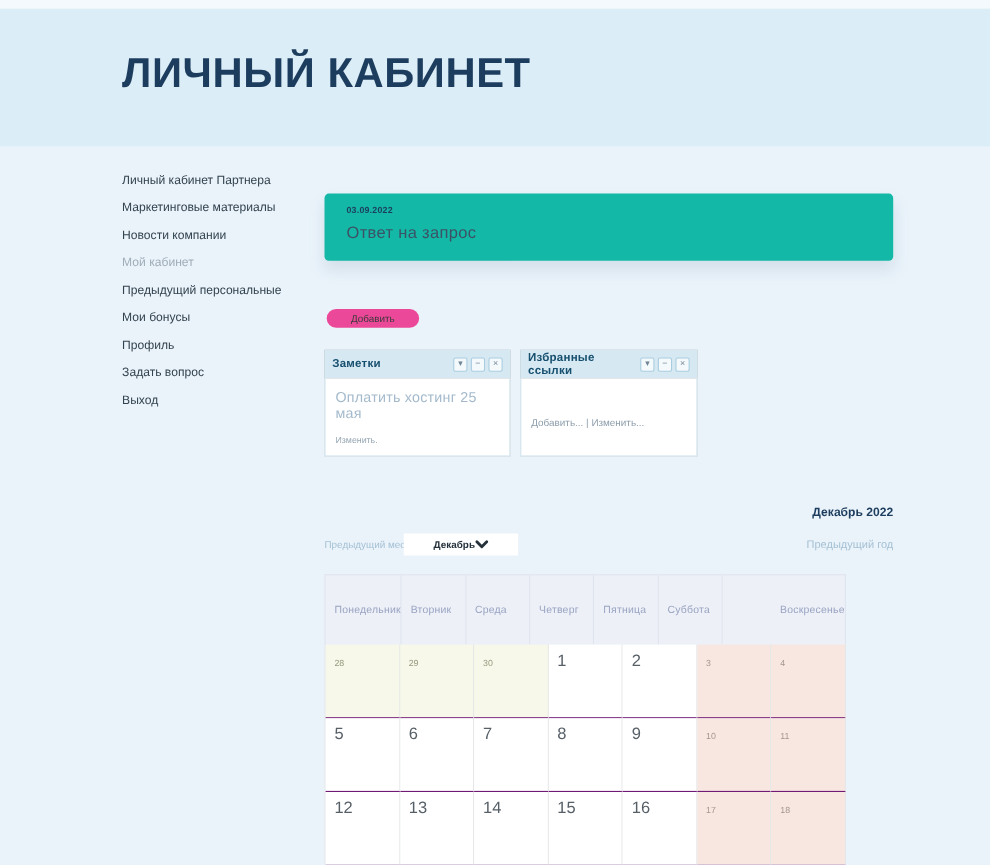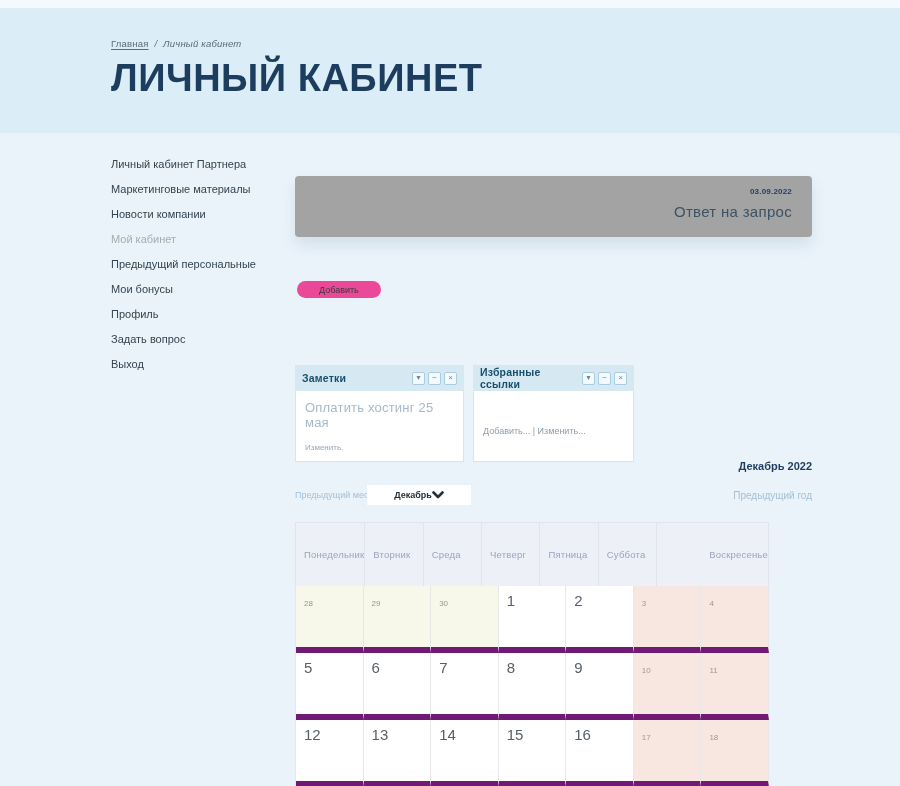--- a/index.html
+++ b/index.html
@@ -25,38 +25,38 @@
   .sidebar { position:absolute; left:111px; top:152px; width:175px; }
   .side-item { font-size:11px; color:#33434f; margin-bottom:14px; line-height:11px; cursor:pointer; }
   .side-item { margin-bottom:0; height:25px; display:flex; align-items:center; }
   .side-item.muted { color:#9fadb8; }
 
   
   .content { position:absolute; left:295px; top:0; width:517px; height:786px; }
 
   .message-card {
     position:absolute; top:176px; left:0; width:517px; height:61px;
-    background:#a3a3a3; border-radius:4px;
+    background:#14b8a6; border-radius:4px;
     box-shadow:0 8px 14px rgba(110,140,165,0.18);
-    padding:11px 20px; cursor:pointer;text-align:right;
+    padding:11px 20px; cursor:pointer;
   }
   .msg-date { font-size:8px; font-weight:700; color:#1d3d5f; letter-spacing:0.2px; }
   .msg-title { font-size:15px; color:#3c5266; margin-top:7px; letter-spacing:0.3px; }
 
   .add-btn {
     position:absolute; top:281px; left:2px;
     min-width:82px; height:17px; padding:0 22px;
     background:#ec4899; border:none; border-radius:9px;
     font-family:"Liberation Sans", sans-serif;
     font-size:9px; color:#3a3a3a; cursor:pointer;
   }
 
   
   .widgets { position:absolute; top:318px; left:0; display:flex; gap:9px; }
-  .widget { background:#a3a3a3;margin-top:47px; }
+  .widget { background:#a3a3a3; }
   .widget.notes { width:169px; }
   .widget.links { width:161px; }
   .widget-header {
     background:#d6e9f3; height:26px;
     display:flex; align-items:center; padding:0 7px;
   }
   .widget-title { flex:1; font-size:10.5px; font-weight:700; color:#174f6e; letter-spacing:0.2px; }
   .widget-controls { display:flex; gap:3px; }
   .wctrl {
     width:13px; height:13px; padding:0;
@@ -91,41 +91,36 @@
     background:#edf0f7; border:1px solid #e0e4ee; border-bottom:none;
   }
   .weekday-cell {
     border-right:1px solid #e0e4ee;
     display:flex; align-items:center; padding-left:8px;
     font-size:9.5px; color:#9aa4c2; letter-spacing:0.2px;
   }
   .weekday-cell:last-child { border-right:none;margin-left:44px; }
   .day-grid { display:grid; grid-template-columns:repeat(7,1fr); grid-auto-rows:67px; border-left:1px solid #e7e7e7; }
   .day-cell {
-    background:#fff; border-right:1px solid #e7e7e7; border-bottom:6px solid #701a75;
+    background:#fff; border-right:1px solid #e7e7e7; border-bottom:1px solid #701a75;
     padding:6px 0 0 8px; cursor:pointer;
   }
   .day-cell .num { font-size:15px; color:#575f67; }
   .day-cell.other { background:#f8f8ea; }
   .day-cell.other .num { font-size:8px; color:#949a7e; }
   .day-cell.weekend { background:#f8e6e1; }
   .day-cell.weekend .num { font-size:8px; color:#a39790; }
 </style>
 </head>
 <body>
 
 <div class="top-strip"></div>
 
 <header class="hero">
   <div class="hero-inner">
-    <div class="breadcrumb">
-      <a>Главная</a>
-      <span class="sep">/</span>
-      <span class="cur">Личный кабинет</span>
-    </div>
     <h1 class="page-title">ЛИЧНЫЙ КАБИНЕТ</h1>
   </div>
 </header>
 
 <aside class="sidebar">
     <div class="side-item">Личный кабинет Партнера</div>
     <div class="side-item">Маркетинговые материалы</div>
     <div class="side-item">Новости компании</div>
     <div class="side-item muted">Мой кабинет</div>
     <div class="side-item">Предыдущий персональные</div>

